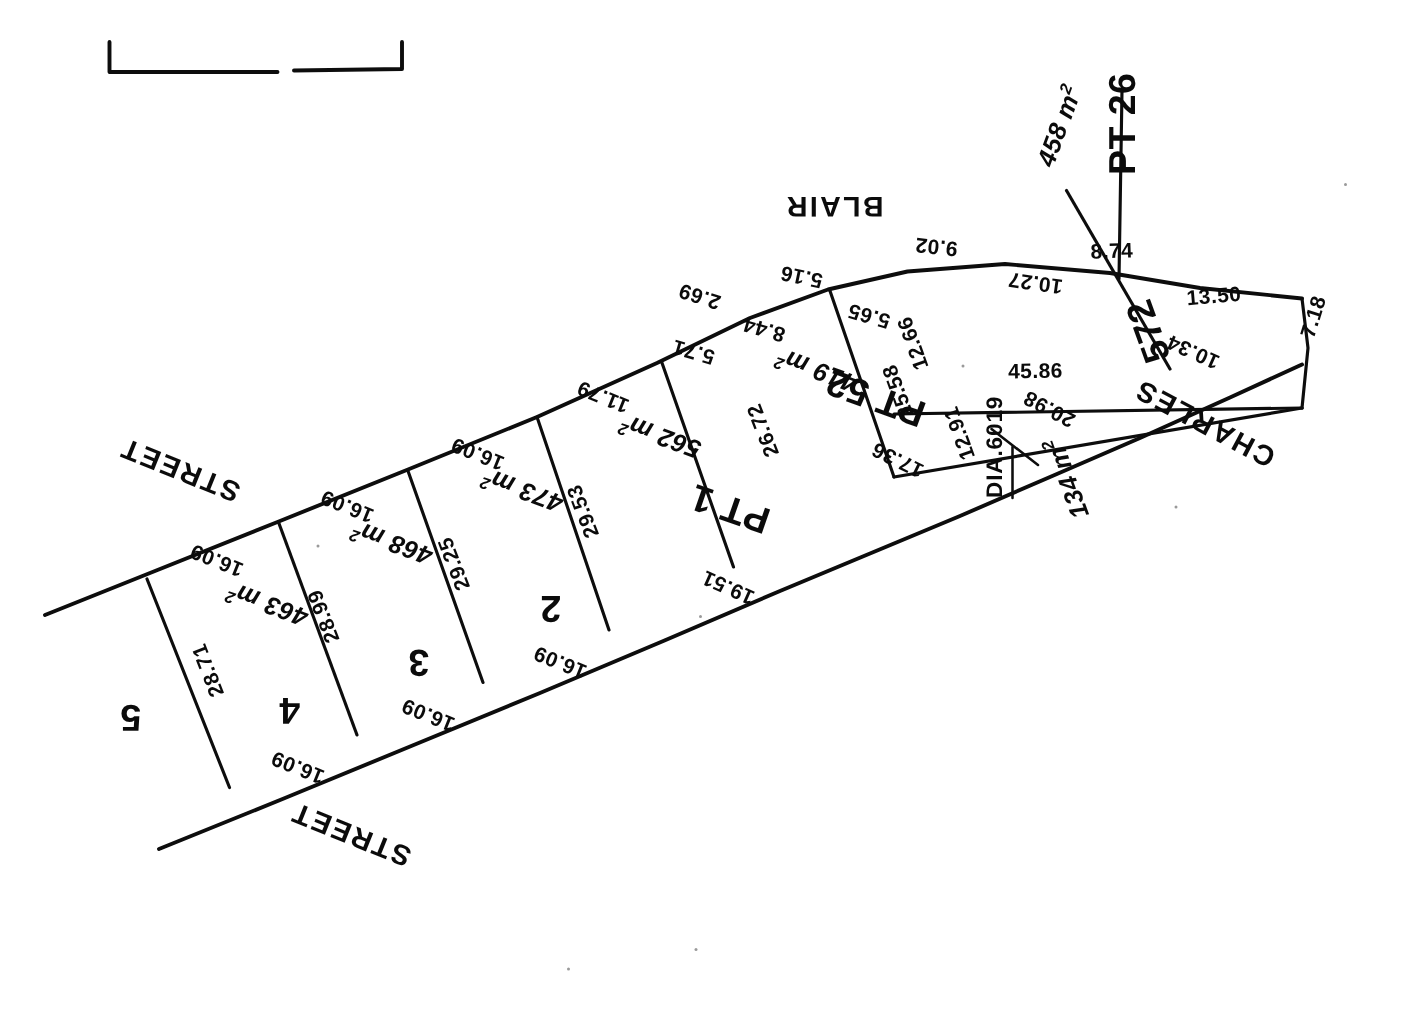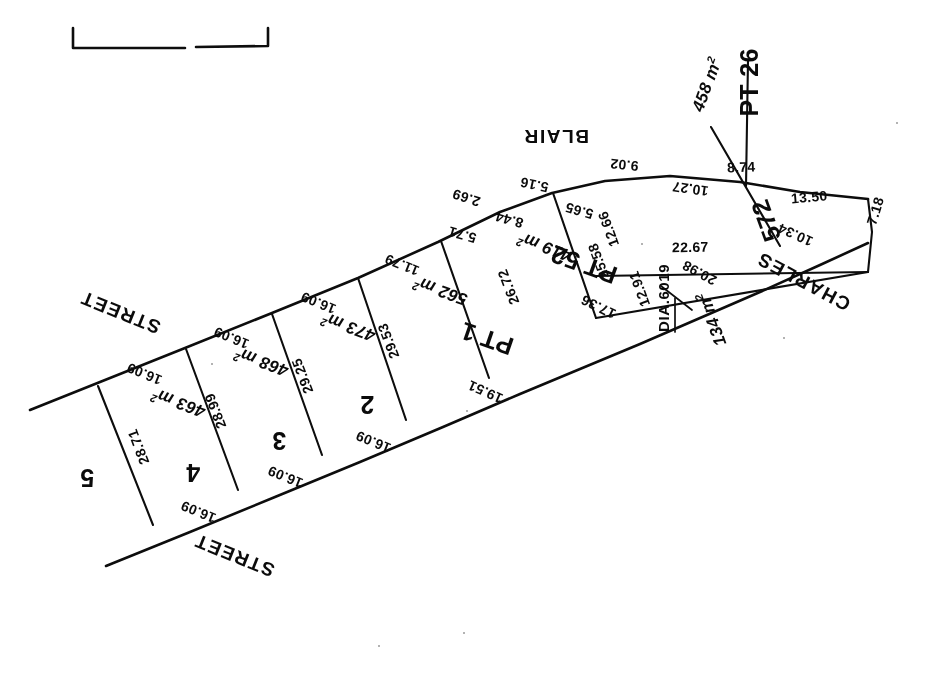--- a/index.html
+++ b/index.html
@@ -193,21 +193,21 @@
   <div class="lbl dim" style="left:672px;top:182px;transform:rotate(188deg);">10.27</div>
 
   <div class="lbl lotno" style="left:745px;top:208px;transform:rotate(250deg);">572</div>
 
   <div class="lbl dim" style="left:791px;top:190px;transform:rotate(355deg);">13.50</div>
 
   <div class="lbl dim" style="left:861px;top:204px;transform:rotate(287deg);">7.18</div>
 
   <div class="lbl dim" style="left:777px;top:228px;transform:rotate(204deg);">10.34</div>
 
-  <div class="lbl dim" style="left:672px;top:240px;transform:rotate(359deg);">22.67</div>
+  <div class="lbl dim" style="left:672px;top:240px;transform:rotate(359deg);">45.86</div>
 
   <div class="lbl dim" style="left:621px;top:282px;transform:rotate(250deg);">12.91</div>
 
   <div class="lbl dim" style="left:681px;top:266px;transform:rotate(208deg);">20.98</div>
 
   <div class="lbl area" style="left:683px;top:310px;transform:rotate(250deg);">
     <span>134</span><span>&nbsp;m<span class="sup">2</span></span>
   </div>
 
   <div class="lbl dia" style="left:656px;top:332px;transform:rotate(270deg);transform-origin:0 0;">DIA.6019</div>

